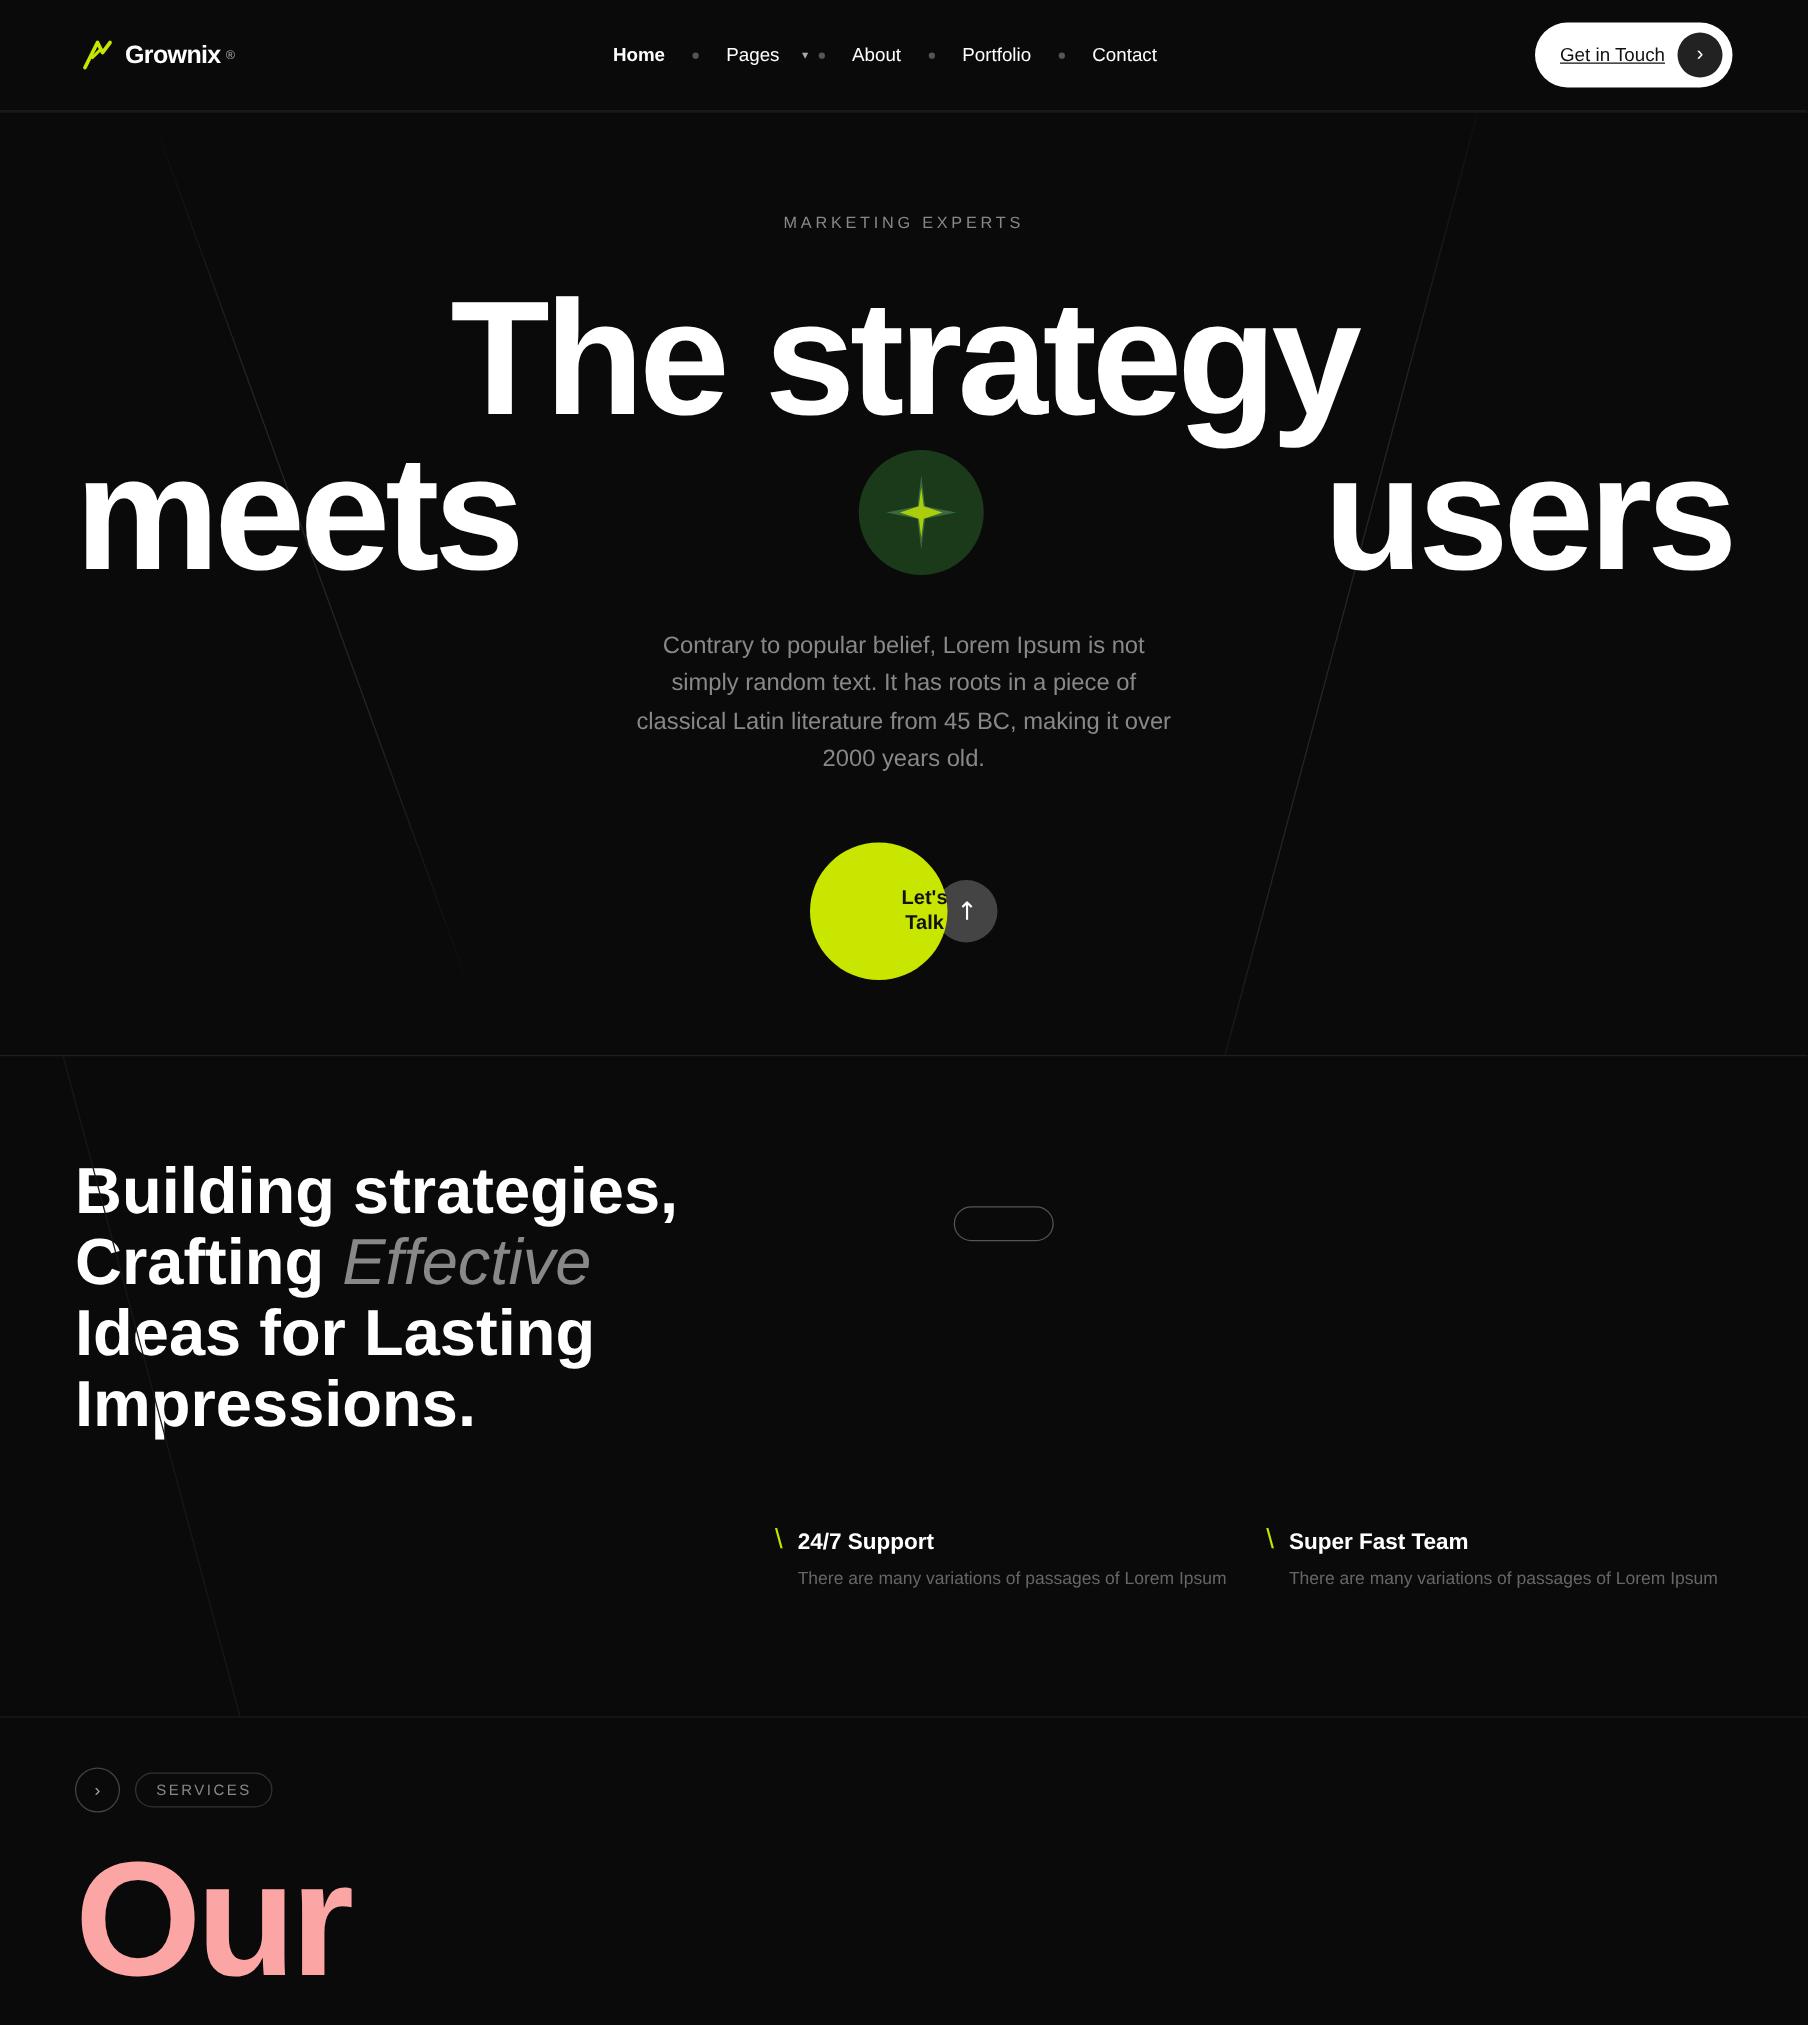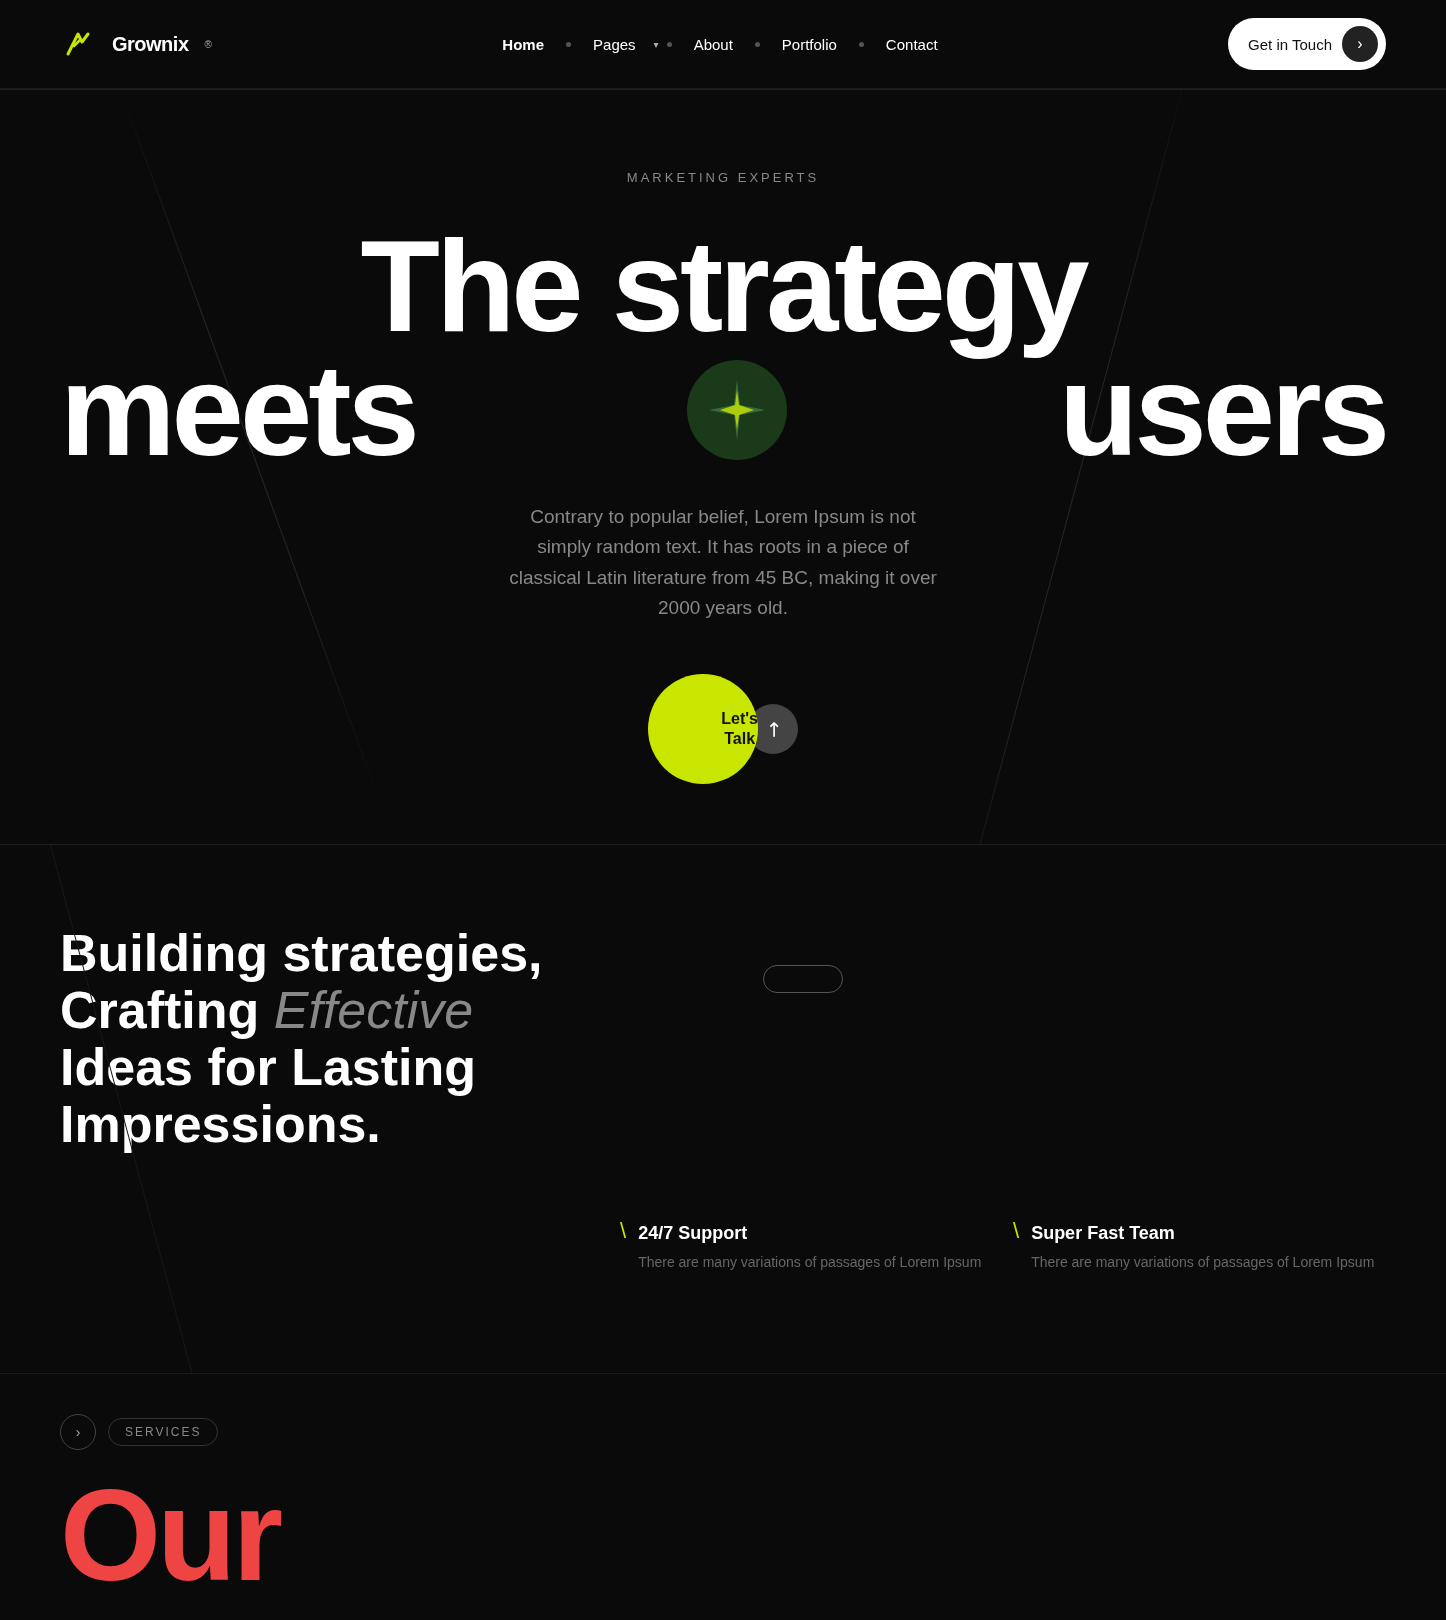--- a/index.html
+++ b/index.html
@@ -19,21 +19,21 @@
       justify-content: space-between;
       padding: 18px 60px;
       border-bottom: 1px solid #1a1a1a;
       position: relative;
       z-index: 10;
     }
 
     .logo {
       display: flex;
       align-items: center;
-      gap: 16px;
+      gap: 4px;
       text-align: center;
     }
 
     .logo-icon {
       width: 36px;
       height: 36px;
     }
 
     .logo-text {
       font-size: 20px;
@@ -100,20 +100,21 @@
       border-radius: 50px;
       padding: 8px 8px 8px 20px;
       cursor: pointer;
       font-size: 15px;
       font-weight: 500;
       color: #111;
     }
 
     .get-in-touch-btn .btn-text {
       margin-right: 10px;
+      text-decoration: underline;
     }
 
     .get-in-touch-btn .btn-arrow {
       width: 36px;
       height: 36px;
       background: #222;
       border-radius: 50%;
       display: flex;
       align-items: center;
       justify-content: center;
@@ -349,21 +350,21 @@
       color: #888;
       text-transform: uppercase;
       border: 1px solid #333;
       padding: 6px 16px;
       border-radius: 20px;
     }
 
     .our-text {
       font-size: 130px;
       font-weight: 800;
-      color: #ef4444;
+      color: #fca5a5;
       letter-spacing: -4px;
       margin-top: 20px;
       line-height: 1;
     }
 
     
     .strategies-bg-line {
       position: absolute;
       left: 0;
       top: 0;

